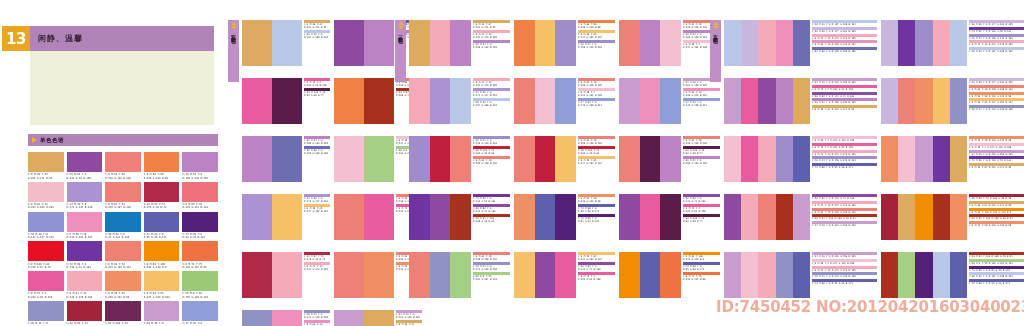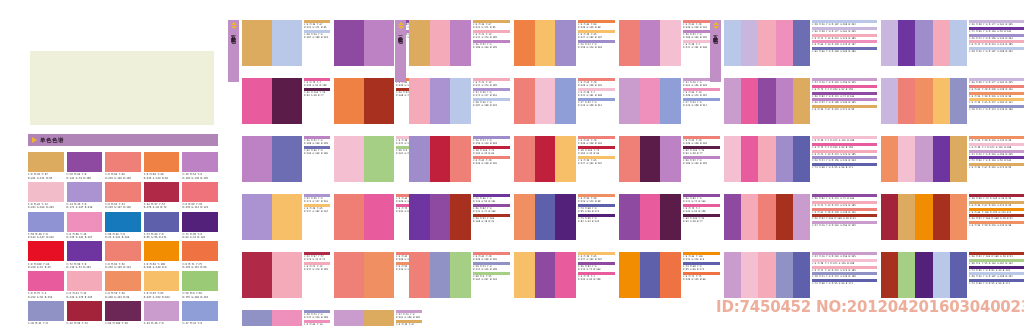--- a/index.html
+++ b/index.html
@@ -60,20 +60,24 @@
     -webkit-text-stroke:.9px rgba(130,130,130,.5);}
   .wm-id{position:absolute;left:716px;top:298px;font-size:15px;font-weight:bold;
     color:rgba(236,170,150,.95);letter-spacing:-.2px;white-space:nowrap;}
 </style>
 </head>
 <body>
 
 <div class="page">
 
   <div class="left-panel">
+    <div class="title-row">
+      <div class="page-num">13</div>
+      <div class="title-bar">闲静、温馨</div>
+    </div>
     <div class="hero"></div>
     <div class="sec-head">
       <span class="tri"></span>
       <span class="lbl">单色色谱</span>
     </div>
     <div class="mono-grid">
         <div class="mono-cell">
           <div class="mono-sw" style="background: rgb(221, 171, 95);"></div>
           <div class="mono-txt">C:0 M:30 Y:67
 R:221 G:171 B:95</div>

